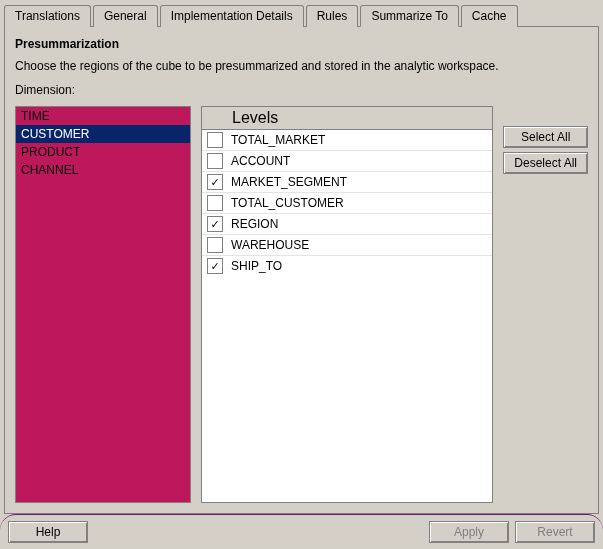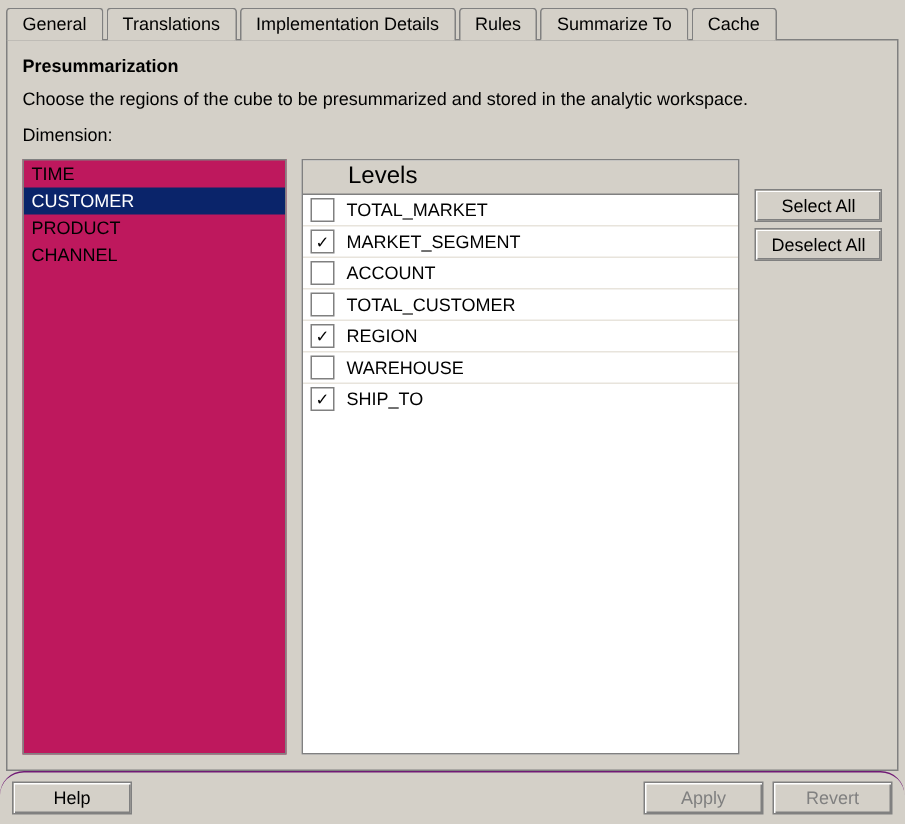--- a/index.html
+++ b/index.html
@@ -180,22 +180,22 @@
       display: flex;
       gap: 6px;
     }
   </style>
 </head>
 <body>
 
 <div class="window">
 
   <div class="tab-bar">
-  <div class="tab">General</div>
-      <div class="tab">Translations</div>
+  <div class="tab">Translations</div>
+      <div class="tab">General</div>
       <div class="tab">Implementation Details</div>
       <div class="tab">Rules</div>
       <div class="tab active">Summarize To</div>
       <div class="tab">Cache</div>
     </div>
 
   <div class="content-area">
     <div class="section-title">Presummarization</div>
     <div class="section-desc">Choose the regions of the cube to be presummarized and stored in the analytic workspace.</div>
     <div class="dim-label">Dimension:</div>
@@ -211,26 +211,26 @@
 
       <div class="levels-panel">
         <div class="levels-table">
           <div class="levels-header">Levels</div>
           <div id="levels-list">
               <div class="level-row">
                 <div class="level-checkbox"></div>
                 <span class="level-name">TOTAL_MARKET</span>
               </div>
               <div class="level-row">
+                <div class="level-checkbox"></div>
+                <span class="level-name">ACCOUNT</span>
+              </div>
+              <div class="level-row">
                 <div class="level-checkbox checked"></div>
                 <span class="level-name">MARKET_SEGMENT</span>
-              </div>
-              <div class="level-row">
-                <div class="level-checkbox"></div>
-                <span class="level-name">ACCOUNT</span>
               </div>
               <div class="level-row">
                 <div class="level-checkbox"></div>
                 <span class="level-name">TOTAL_CUSTOMER</span>
               </div>
               <div class="level-row">
                 <div class="level-checkbox checked"></div>
                 <span class="level-name">REGION</span>
               </div>
               <div class="level-row">

